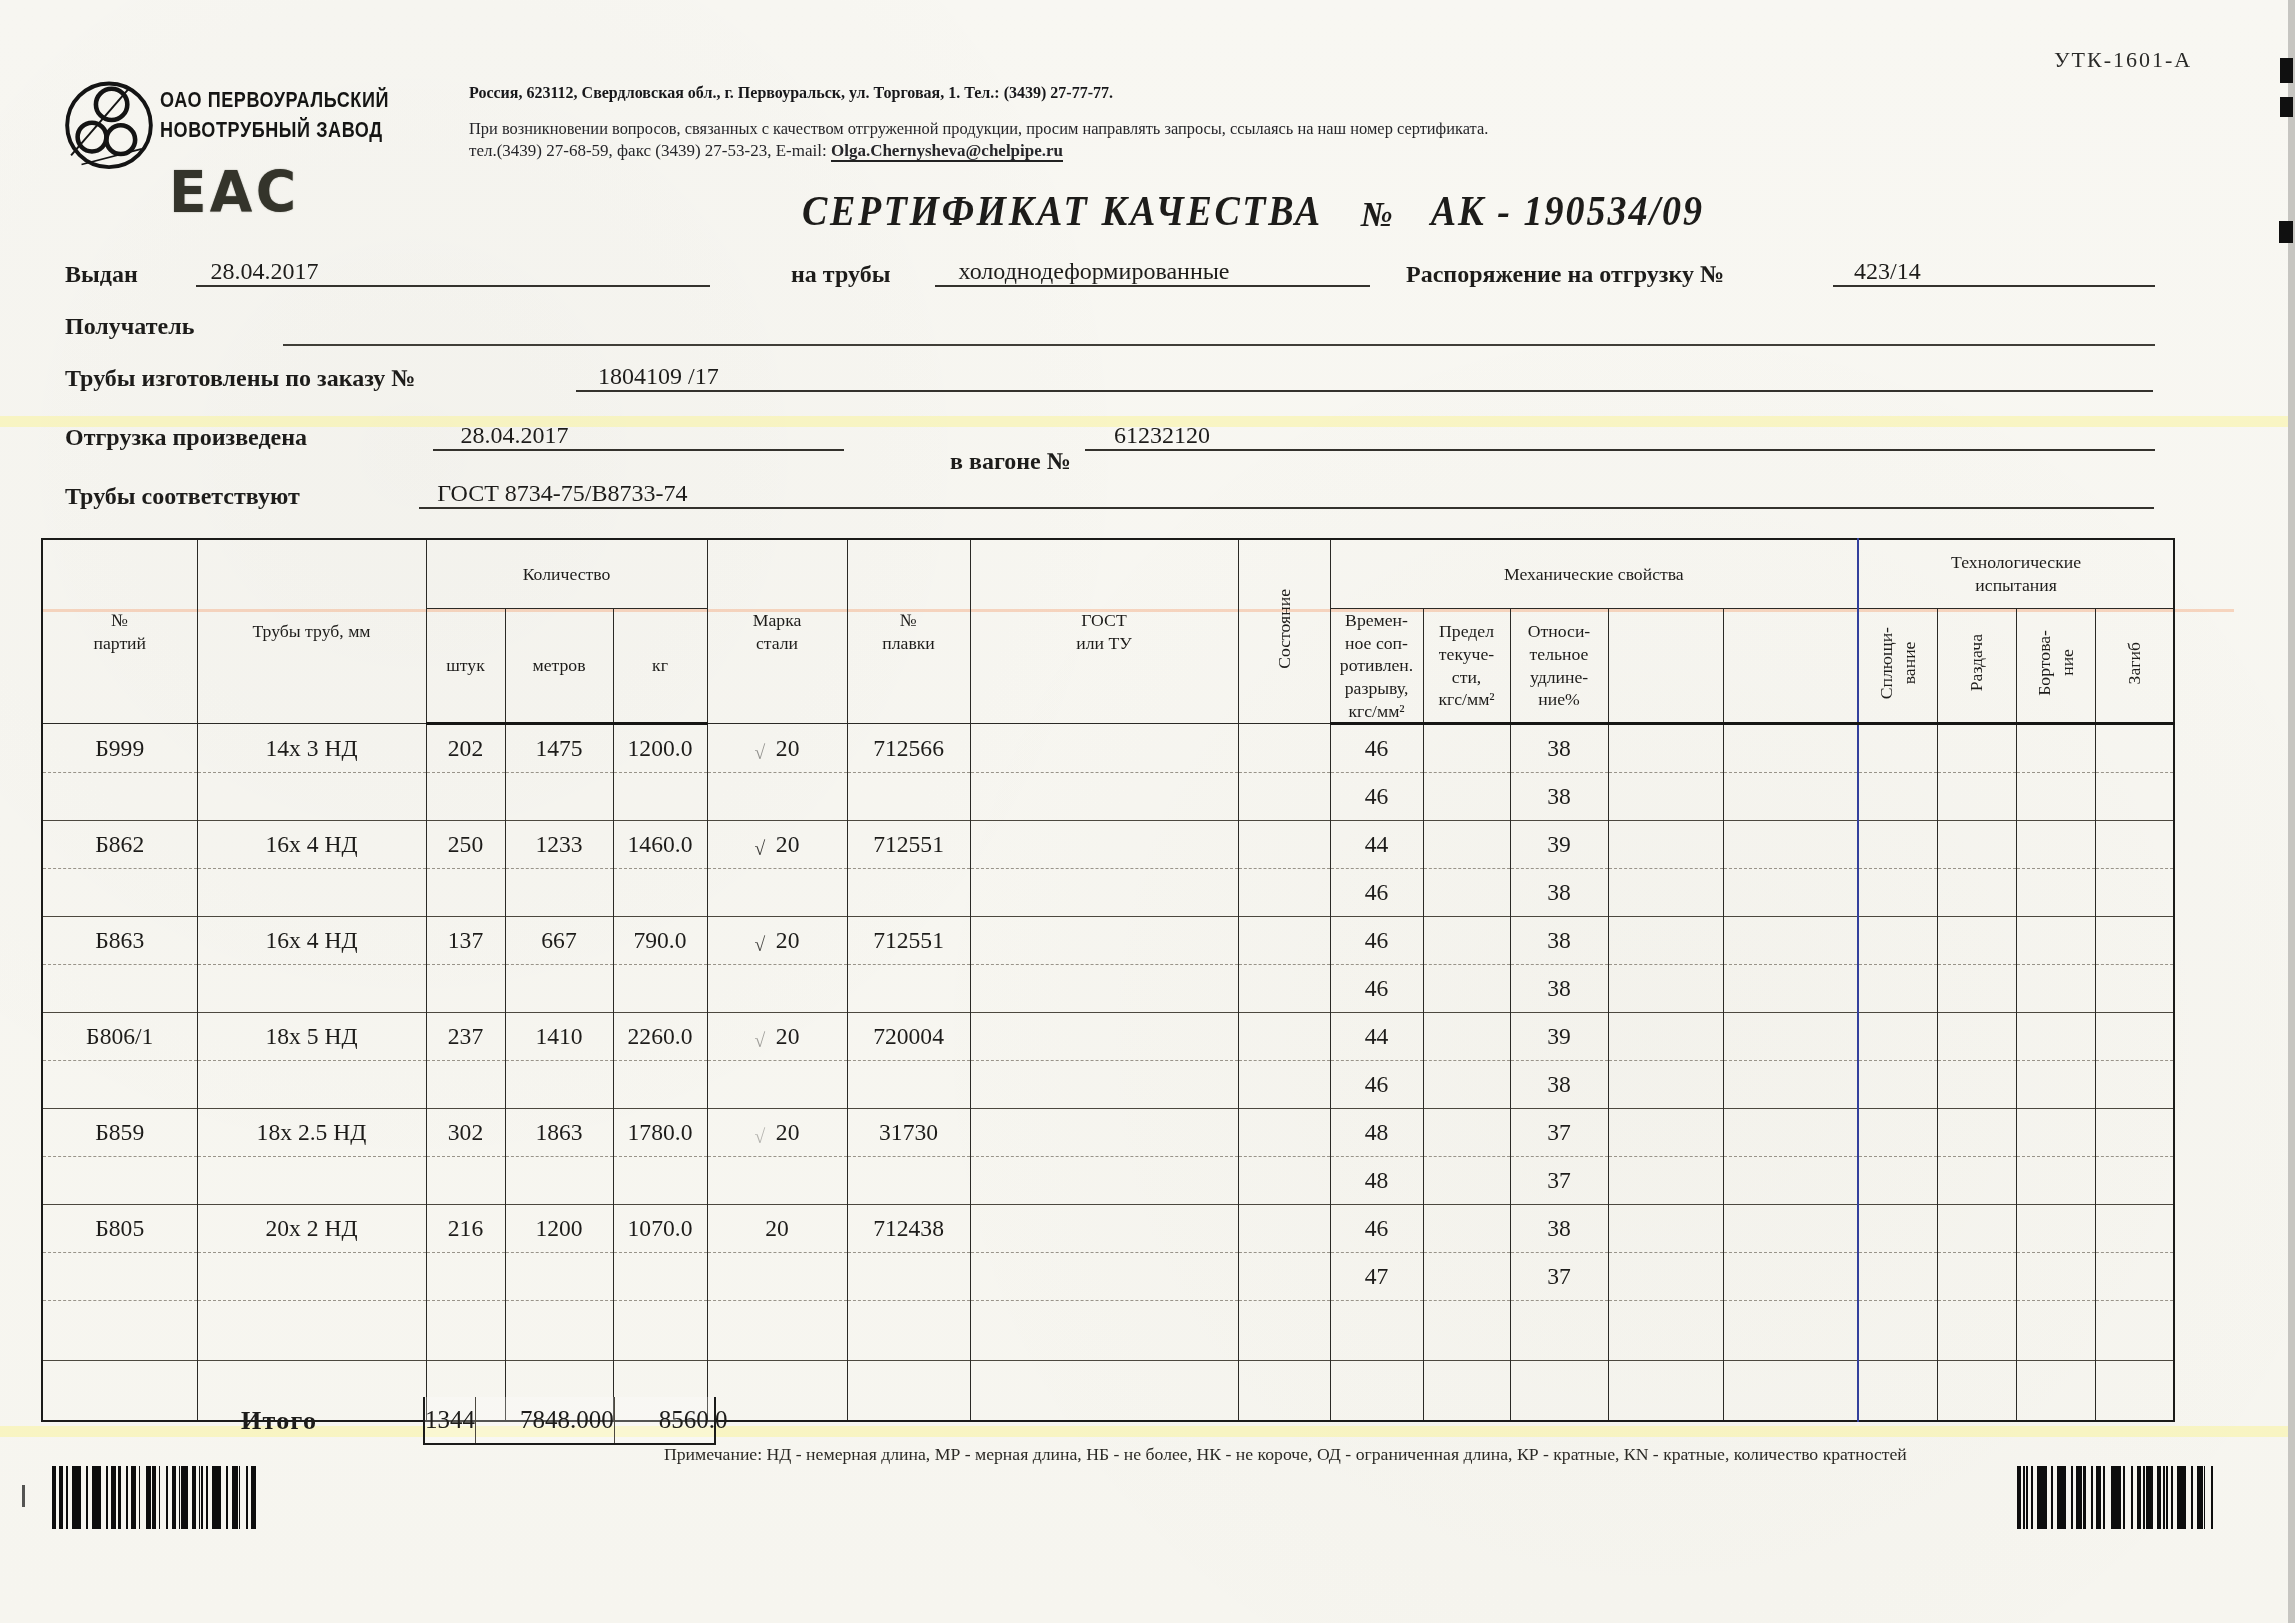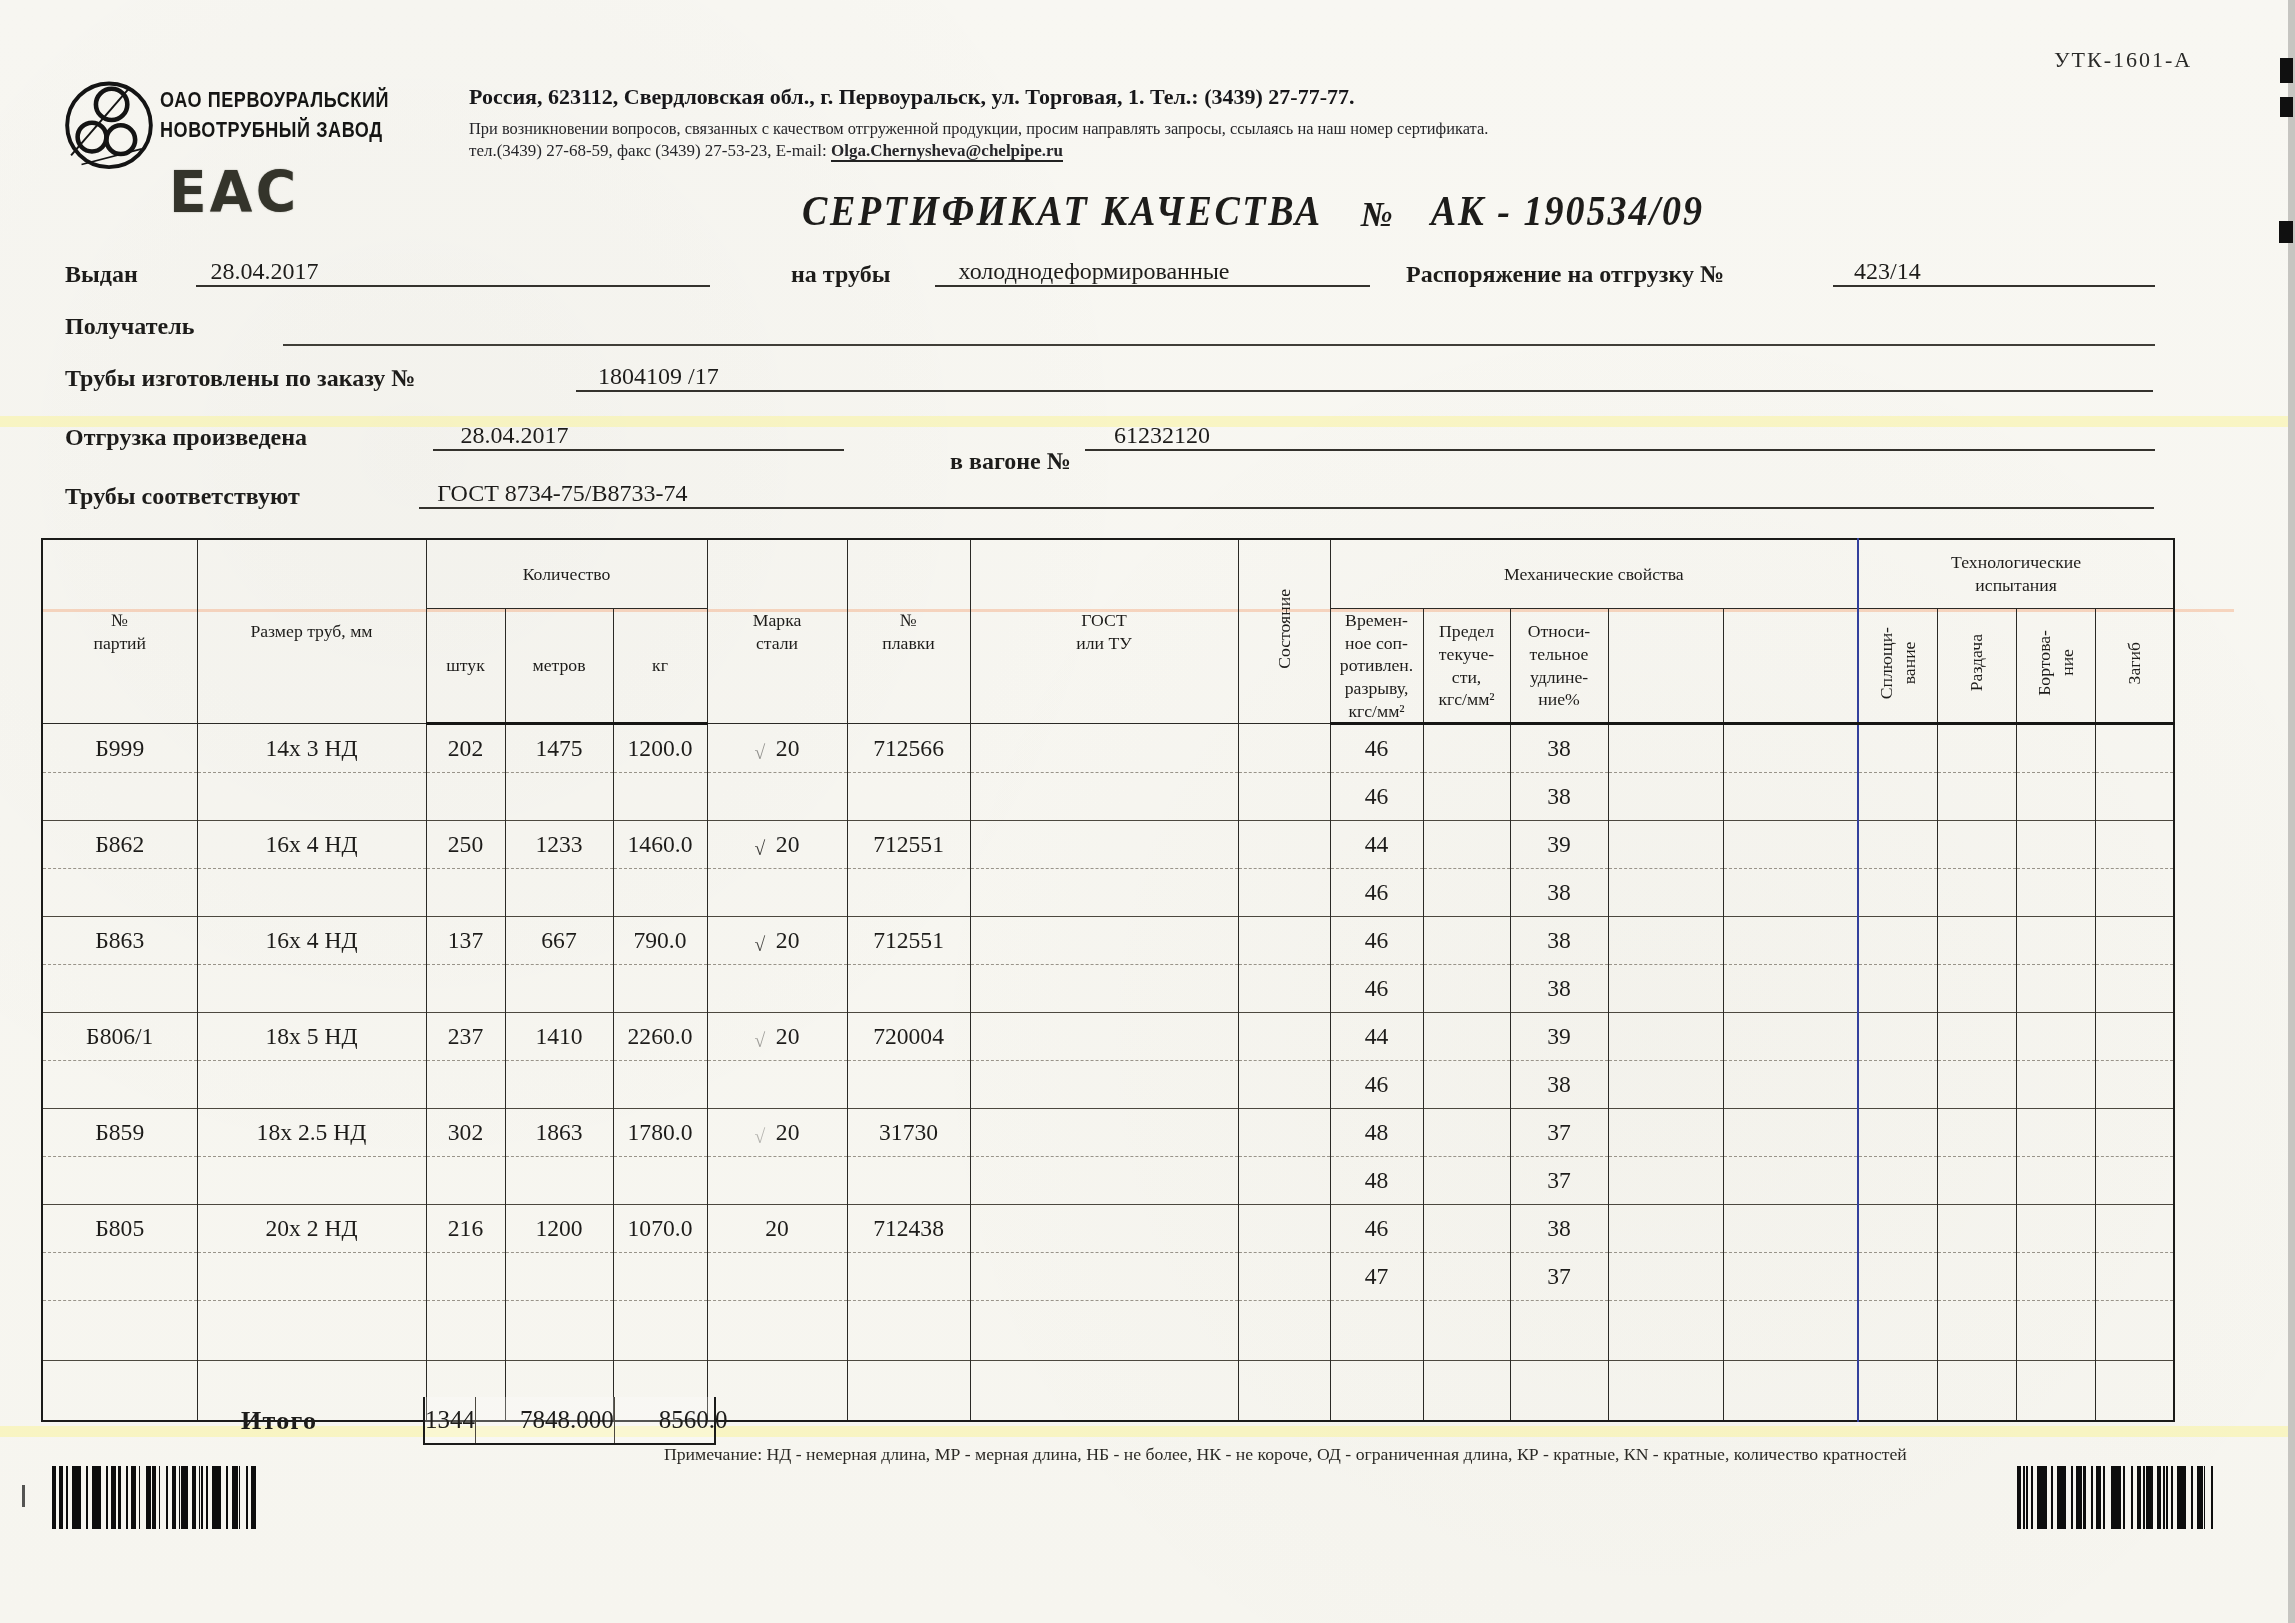--- a/index.html
+++ b/index.html
@@ -8,21 +8,21 @@
         background-image:
           radial-gradient(circle at 18% 28%, rgba(0,0,0,0.018), transparent 35%),
           radial-gradient(circle at 72% 64%, rgba(60,50,20,0.02), transparent 40%),
           linear-gradient(#f8f7f2,#f6f5ef);}
   .abs{position:absolute;}
 
   
   .form-code{font-size:22px;letter-spacing:2px;color:#2a2a28;}
   .company{font-family:"Liberation Sans",sans-serif;font-weight:bold;font-size:22px;line-height:30px;
            transform:scaleX(.82);transform-origin:left top;letter-spacing:0.7px;color:#151514;white-space:nowrap;}
-  .addr1{font-size:22px;font-weight:bold;white-space:nowrap;color:#17171a;}
+  .addr1{font-size:16px;font-weight:bold;white-space:nowrap;color:#17171a;}
   .addr2{font-size:16.4px;white-space:nowrap;color:#26262a;}
   .addr3{font-size:17px;white-space:nowrap;color:#26262a;}
   .email{font-weight:bold;border-bottom:2px solid #222;}
   .eac{font-family:"DejaVu Sans",sans-serif;font-weight:bold;font-size:55px;letter-spacing:3.3px;
        color:#34342b;transform:scaleY(1.02);text-shadow:0 0 1.3px rgba(52,52,43,.6);}
 
   .title-row{display:flex;align-items:baseline;gap:38px;white-space:nowrap;}
   .title-main{font-size:38px;font-weight:bold;font-style:italic;letter-spacing:2.6px;transform:scaleY(1.12);transform-origin:left bottom;}
   .title-no{font-size:35px;font-weight:bold;font-style:italic;}
   .title-num{font-size:38px;font-weight:bold;font-style:italic;letter-spacing:2px;transform:scaleY(1.12);transform-origin:left bottom;}
@@ -150,21 +150,21 @@
         <col style="width:135px">
         <col style="width:79px">
         <col style="width:79px">
       <col style="width:79px">
         <col style="width:79px">
     </colgroup>
     <thead>
       <tr class="h1">
         <th rowspan="2"><span class="hpre">№
 партий</span></th>
-        <th rowspan="2"><span class="hpre">Размер труб, мм</span></th>
+        <th rowspan="2"><span class="hpre">Трубы труб, мм</span></th>
         <th colspan="3"><span class="hpre">Количество</span></th>
         <th rowspan="2"><span class="hpre">Марка
 стали</span></th>
         <th rowspan="2"><span class="hpre">№
 плавки</span></th>
         <th rowspan="2"><span class="hpre">ГОСТ
 или ТУ</span></th>
         <th rowspan="2"><span class="vtext">Состояние</span></th>
         <th colspan="5"><span class="hpre">Механические свойства</span></th>
         <th colspan="4" class="tech-start"><span class="hpre">Технологические

